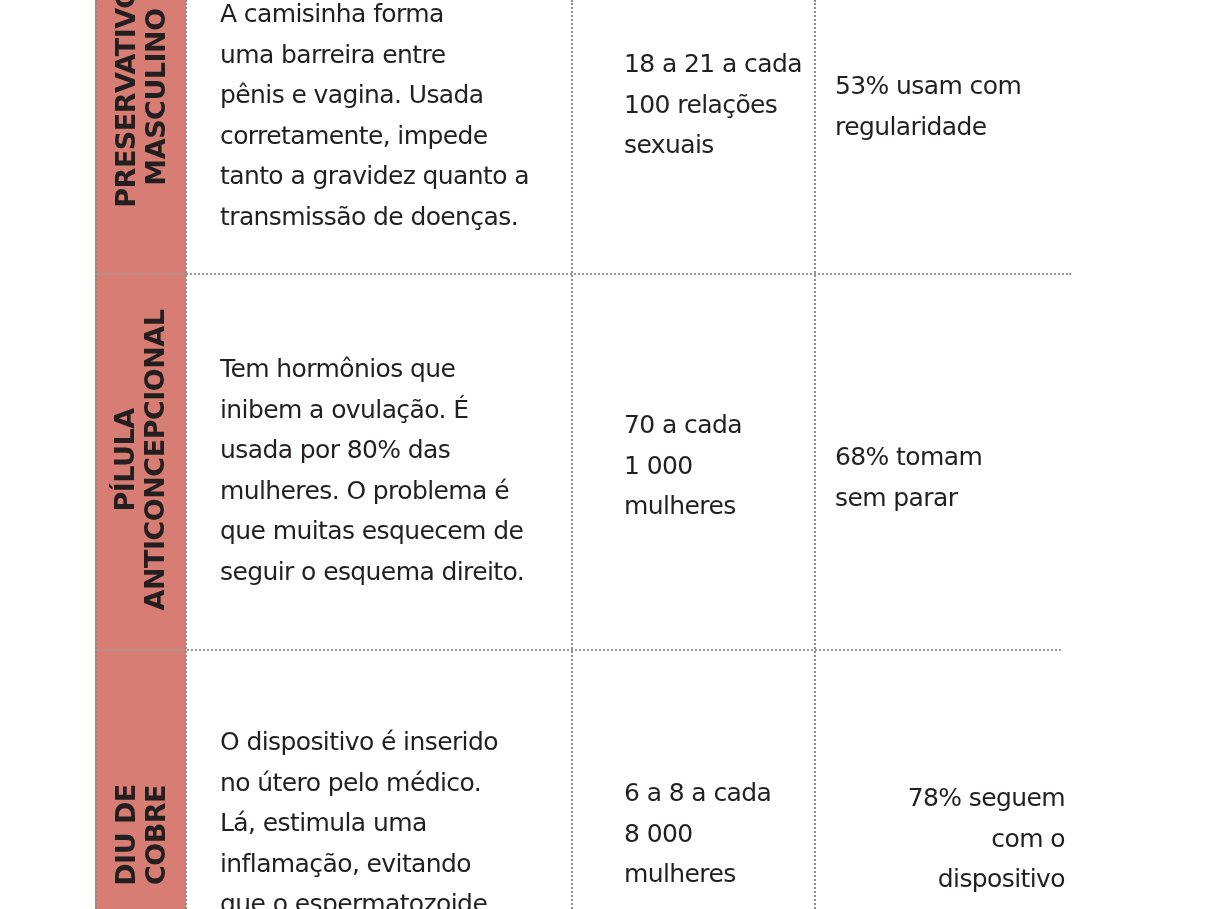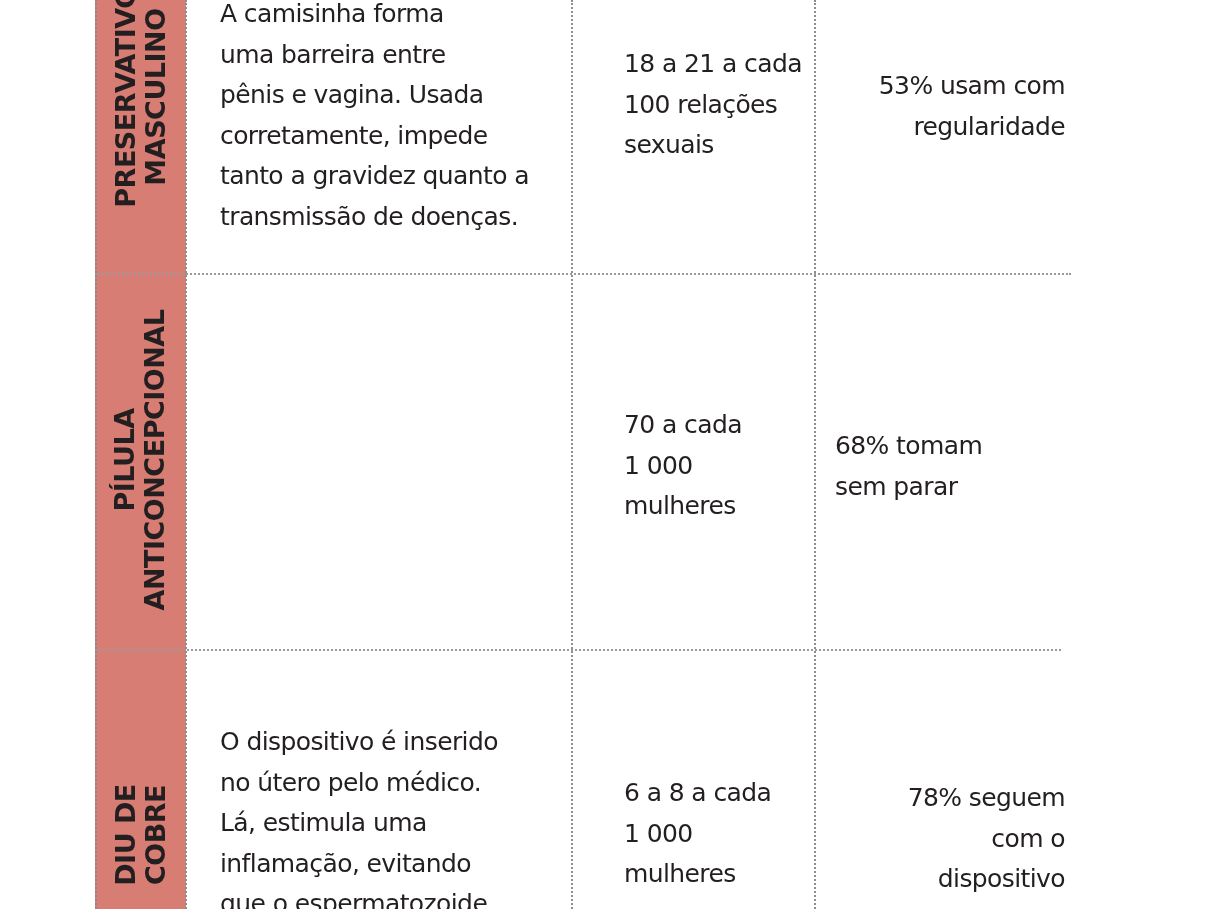--- a/index.html
+++ b/index.html
@@ -59,46 +59,52 @@
   </div>
   <div class="cell desc" style="top:-6px;">A camisinha forma
 uma barreira entre
 pênis e vagina. Usada
 corretamente, impede
 tanto a gravidez quanto a
 transmissão de doenças.</div>
   <div class="cell stat" style="top:44px;">18 a 21 a cada
 100 relações
 sexuais</div>
-  <div class="cell res" style="top:66px;text-align:right;">53% usam com
+  <div class="cell res" style="top:66px;">53% usam com
 regularidade</div>
 
   <div class="rowlabel" style="top:300px;height:320px;align-items:center;">
     <div class="rot">
       <div>PÍLULA</div>
       <div>ANTICONCEPCIONAL</div>
     </div>
   </div>
+  <div class="cell desc" style="top:349px;">Tem hormônios que
+inibem a ovulação. É
+usada por 80% das
+mulheres. O problema é
+que muitas esquecem de
+seguir o esquema direito.</div>
   <div class="cell stat" style="top:405px;">70 a cada
 1 000
 mulheres</div>
-  <div class="cell res" style="top:426px;">68% tomam
+  <div class="cell res" style="top:437px;">68% tomam
 sem parar</div>
 
   <div class="rowlabel" style="top:780px;height:110px;align-items:center;">
     <div class="rot">
       <div>DIU DE</div>
       <div>COBRE</div>
     </div>
   </div>
   <div class="cell desc" style="top:722px;">O dispositivo é inserido
 no útero pelo médico.
 Lá, estimula uma
 inflamação, evitando
 que o espermatozoide</div>
   <div class="cell stat" style="top:773px;">6 a 8 a cada
-1 000
+8 000
 mulheres</div>
   <div class="cell res" style="top:778px;text-align:right;">78% seguem
 com o
 dispositivo</div>
 
 </div>
 
 </body></html>

